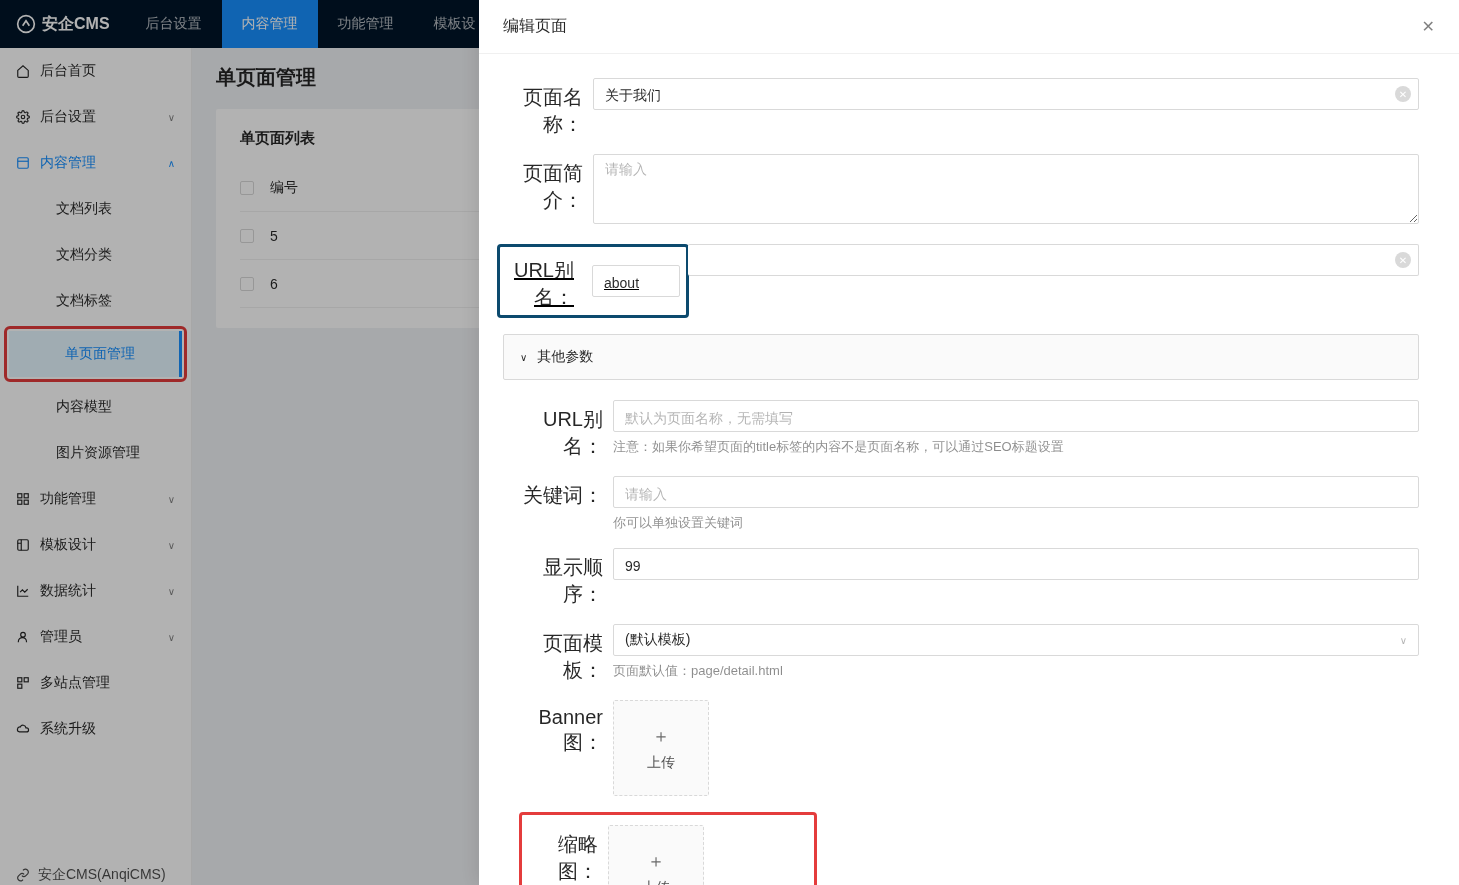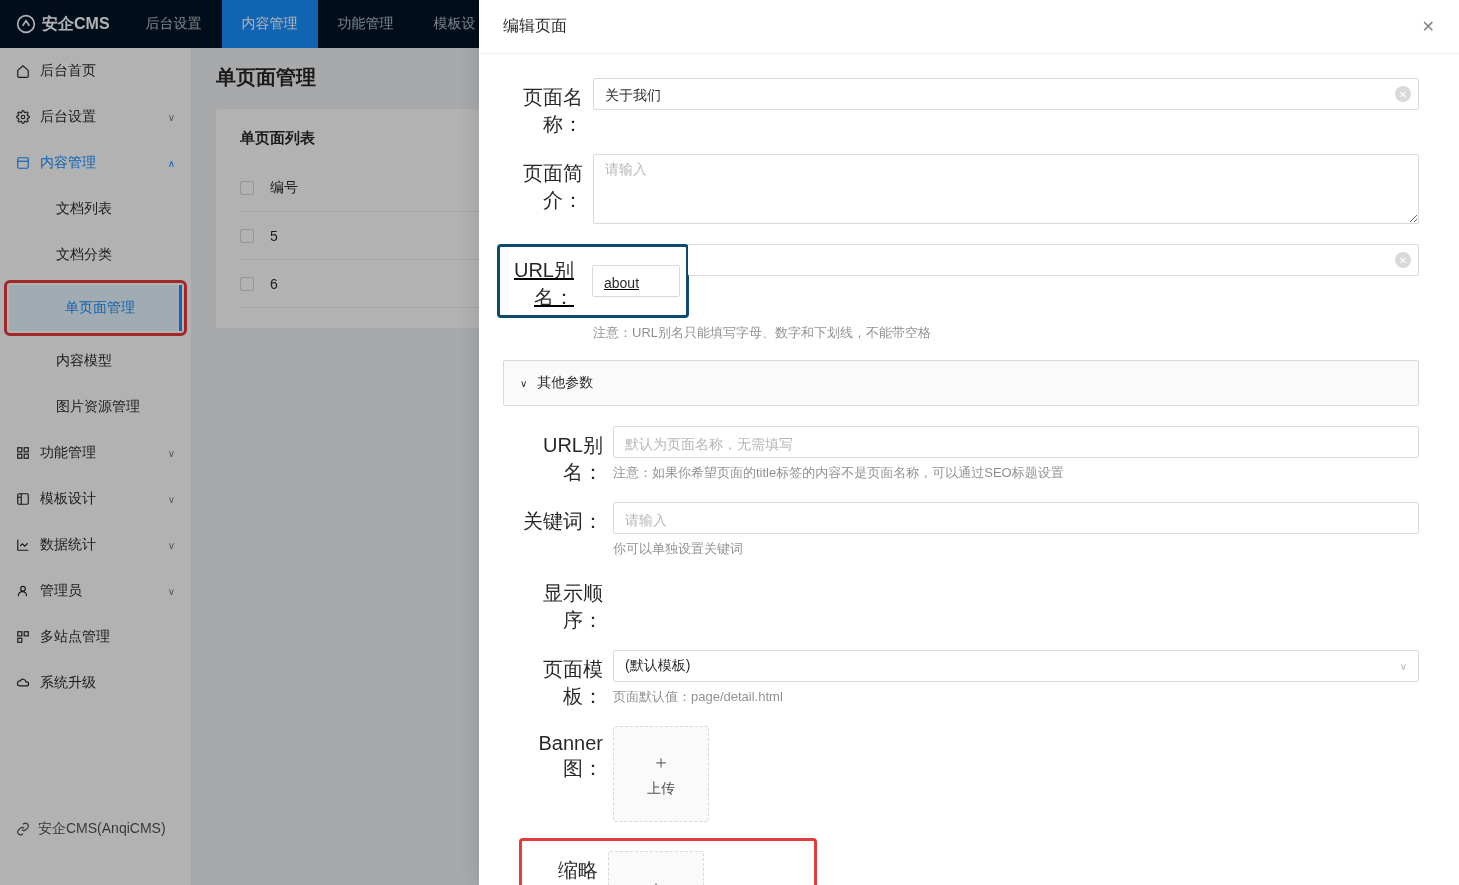--- a/index.html
+++ b/index.html
@@ -119,20 +119,23 @@
           </span>
           <span>内容管理</span>
           <span class="arrow">∧</span>
         </div>
         <div class="side-item sub">
           <span>文档列表</span>
         </div>
         <div class="side-item sub">
           <span>文档分类</span>
         </div>
+        <div class="side-item sub">
+          <span>文档标签</span>
+        </div>
         <div class="highlight-box side-highlight" style="margin: 2px 4px;">
           <div class="side-item sub active">
             <span>单页面管理</span>
           </div>
         </div>
         <div class="side-item sub">
           <span>内容模型</span>
         </div>
         <div class="side-item sub">
           <span>图片资源管理</span>
@@ -257,21 +260,20 @@
     <div class="form-row">
       <span class="url-highlight highlight-box" style="display:flex;align-items:center;">
         <div class="form-label" style="width:78px">URL别名：</div>
         <input class="input" style="width: 88px; padding-right: 11px; margin-left: 8px;" value="about">
       </span>
       <div class="form-control input-wrap" style="margin-left:-1px">
         <input class="input" style="border-left: none;">
         <span class="clear-icon">✕</span>
       </div>
     </div>
-    <div class="hint" style="margin-left:90px;margin-top:-10px;margin-bottom:18px">注意：URL别名只能填写字母、数字和下划线，不能带空格</div>
 
     <div class="collapse-header">
       <span class="collapse-arrow">∨</span>
       <span>其他参数</span>
     </div>
 
     <div class="indent-form">
 
       <div class="form-row">
         <div class="form-label">URL别名：</div>
@@ -285,20 +287,21 @@
         <div class="form-label">关键词：</div>
         <div class="form-control">
           <input class="input" placeholder="请输入" style="">
           <div class="hint">你可以单独设置关键词</div>
         </div>
       </div>
 
       <div class="form-row">
         <div class="form-label">显示顺序：</div>
         <div class="form-control">
+          <input class="input" value="99" style="">
         </div>
       </div>
 
       <div class="form-row">
         <div class="form-label">页面模板：</div>
         <div class="form-control">
           <div class="select">
             <span>(默认模板)</span>
             <span style="color:rgba(0,0,0,0.3);font-size:10px">∨</span>
           </div>

